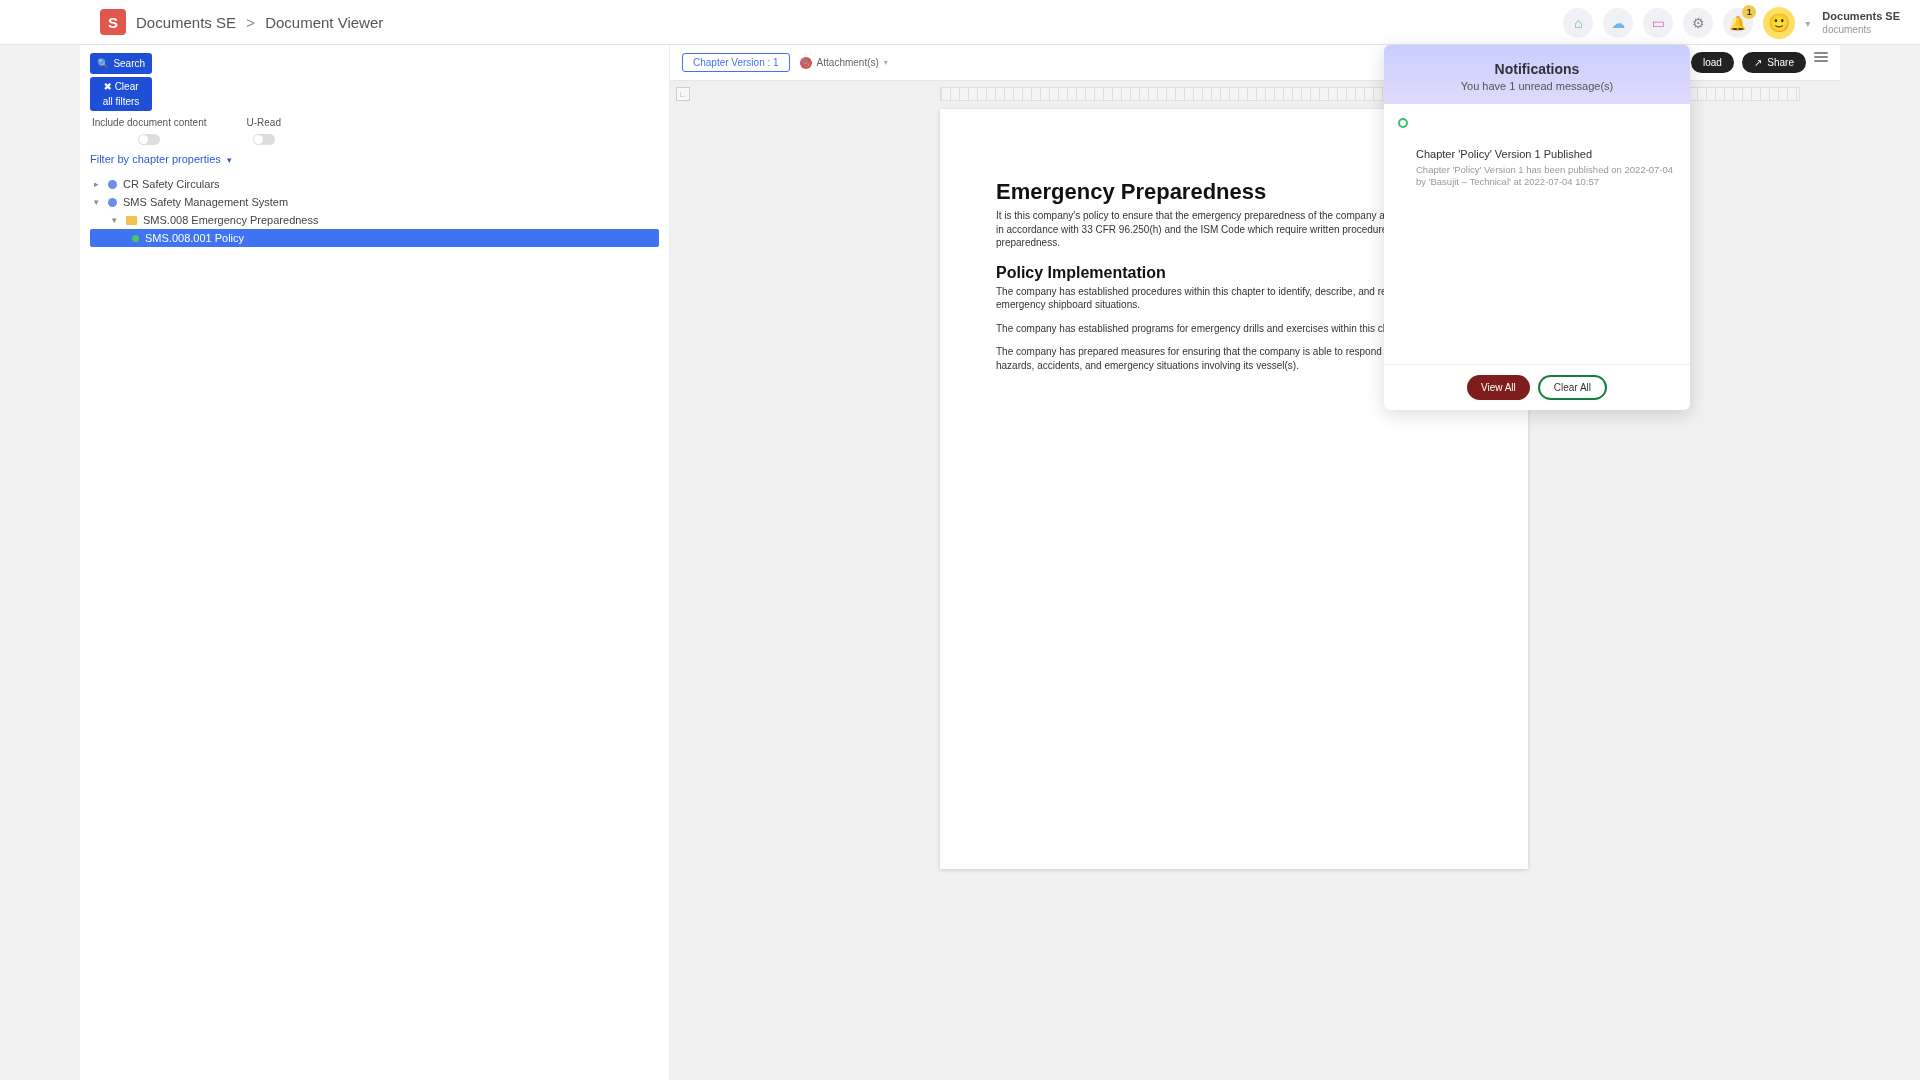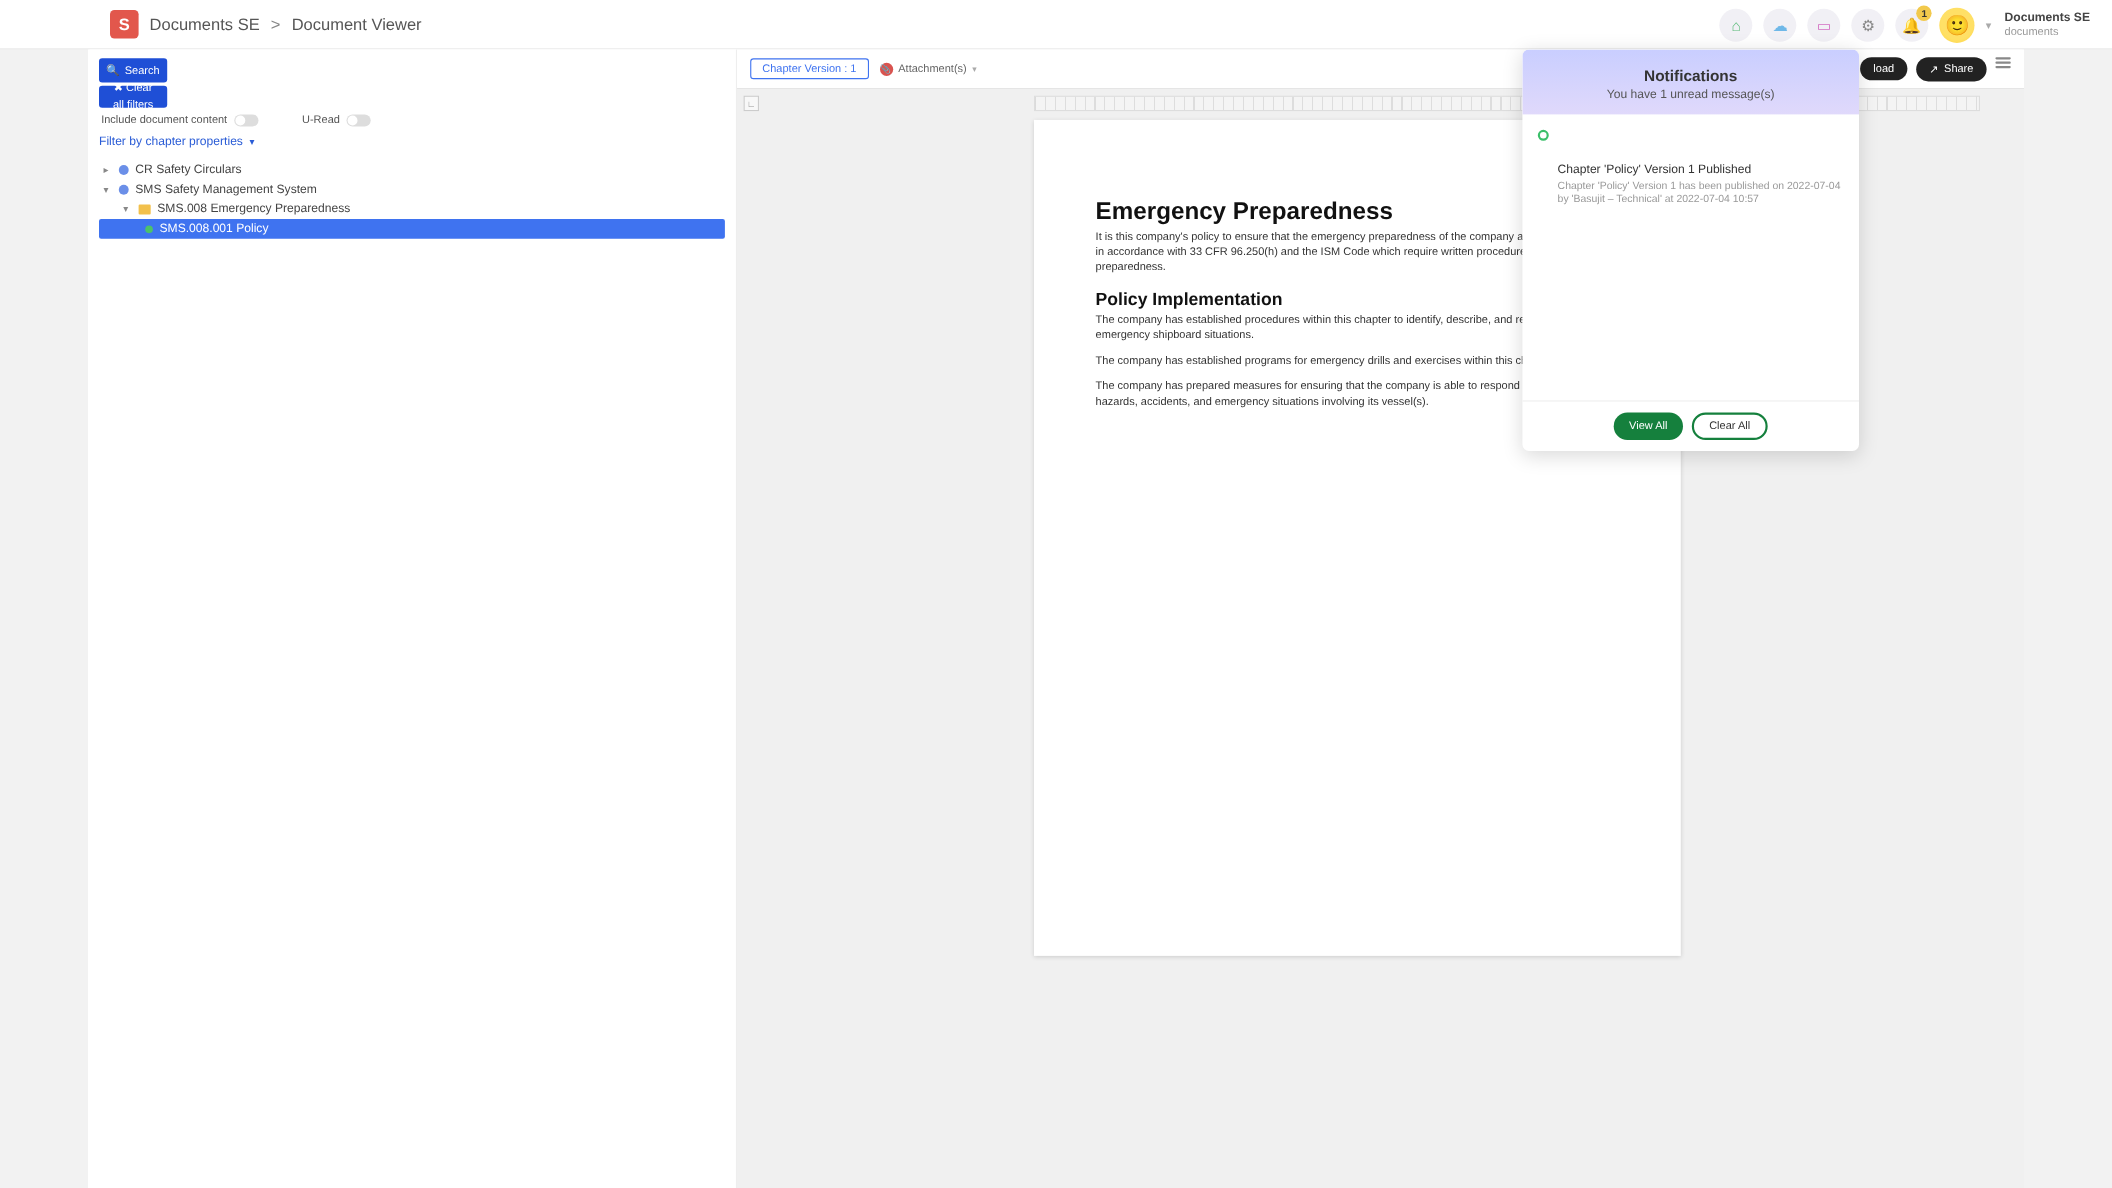--- a/index.html
+++ b/index.html
@@ -79,23 +79,23 @@
     color:#888;
     height:26px;
   }
   .btn-search, .btn-clear {
     background:#1f4fd6;color:#fff;border:none;
     font-size:10px;padding:5px 8px;border-radius:3px;
     display:flex;align-items:center;justify-content:center;gap:4px;
     width:62px;cursor:pointer;
   }
   .btn-stack { display:flex;flex-direction:column;gap:3px;}
-  .btn-clear { line-height:1.1; padding:4px 6px; height:20px; flex-direction:column;}
+  .btn-clear { line-height:1.1; padding:4px 6px; height:34px; flex-direction:column;}
   .toggles { display:flex; gap:40px; margin:6px 2px 8px; font-size:10px; color:#555;}
-  .toggle { display:flex; align-items:center; gap:6px;}
+  .toggle { display:flex; align-items:center; gap:6px;flex-direction:column;}
   .switch {
     width:22px;height:11px;border-radius:10px;background:#ddd;position:relative;
   }
   .switch::after{content:"";position:absolute;left:1px;top:1px;width:9px;height:9px;border-radius:50%;background:#fff;}
   .filter-link { color:#2a5cd6; font-size:11px; cursor:pointer; }
   .filter-link .car { font-size:9px; margin-left:3px;}
 
   .tree { margin-top:10px; font-size:11px; }
   .tnode { display:flex; align-items:center; padding:3px 4px; gap:6px; cursor:pointer; color:#444;}
   .tcaret { width:8px; font-size:9px; color:#888;}
@@ -166,21 +166,21 @@
   }
   .notif-head .ti{font-size:14px;font-weight:700;color:#333;}
   .notif-head .su{font-size:11px;color:#555;margin-top:3px;}
   .notif-body{padding:12px 14px 8px;min-height:260px;}
   .nitem{display:flex;gap:8px;}
   .nitem .ic{width:10px;height:10px;border:2px solid #3bbf6a;border-radius:50%;margin-top:2px;flex-shrink:0;}
   .nitem .tt{font-size:11px;color:#333;font-weight:500;margin-top:32px;}
   .nitem .dd{font-size:9.5px;color:#999;margin-top:4px;line-height:1.3;}
   .notif-foot{border-top:1px solid #eee;padding:10px;display:flex;justify-content:center;gap:8px;}
   .nf-btn{border-radius:14px;padding:5px 14px;font-size:10px;cursor:pointer;}
-  .nf-view{background:#15803d;color:#fff;border:none;}
+  .nf-view{background:#7f1d1d;color:#fff;border:none;}
   .nf-clear{background:#fff;color:#333;border:2px solid #15803d;}
 </style>
 </head>
 <body>
 
 <div class="topbar">
   <div class="logo-box">S</div>
   <div class="bc">
     <span>Documents SE</span>
     <span class="sep">&gt;</span>

